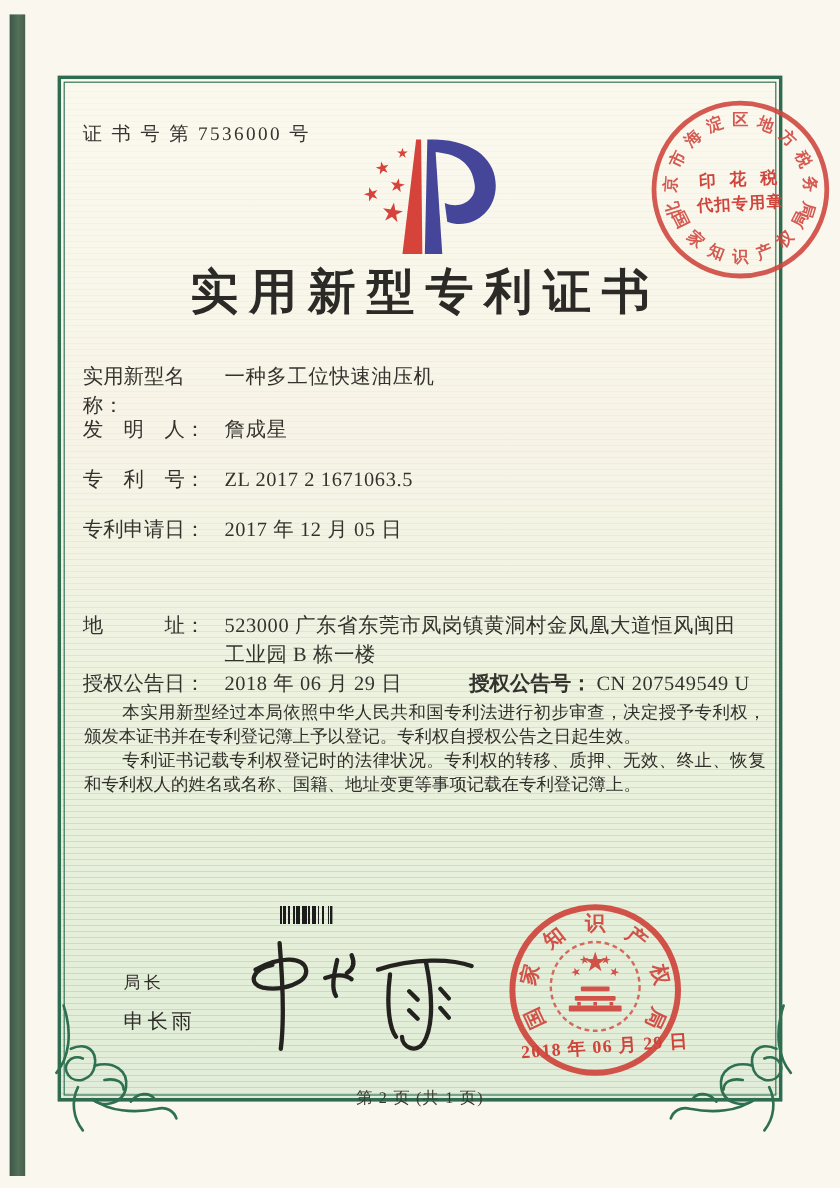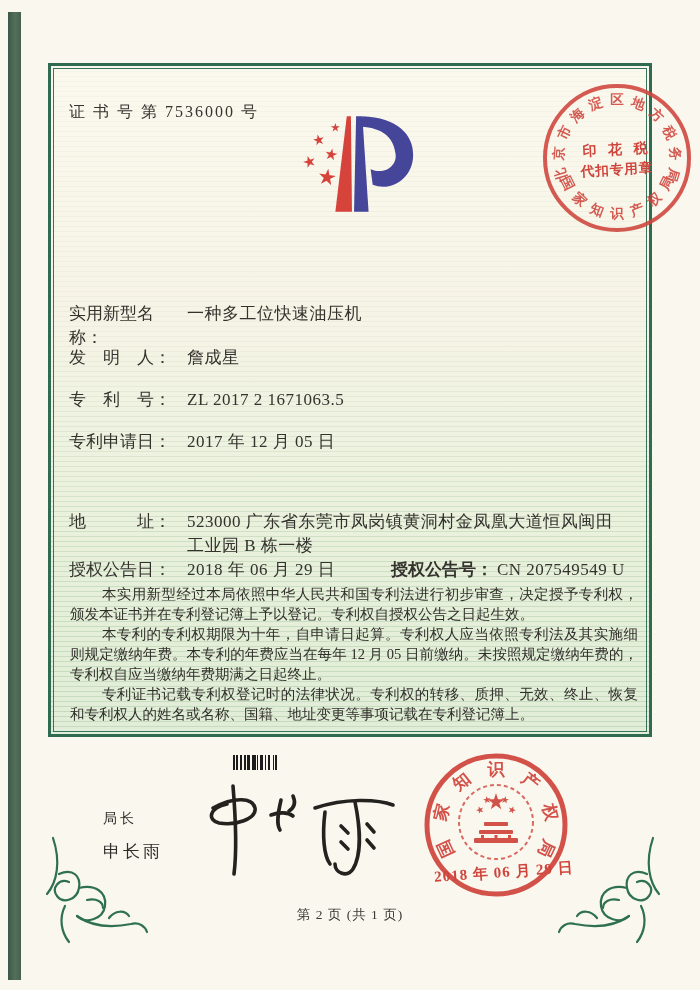--- a/index.html
+++ b/index.html
@@ -5,21 +5,21 @@
   * { margin:0; padding:0; box-sizing:border-box; }
   body { background:#efece2; font-family:"Liberation Serif","DejaVu Serif",serif; }
   .canvas { position:relative; width:700px; height:990px; margin:0 auto;
             background:#faf7ef; overflow:hidden; color:#2f2e2a; }
 
   
   .book-edge { position:absolute; left:8px; top:12px; width:13px; height:968px;
                background:linear-gradient(90deg,#3c5748,#547059 55%,#45604e); }
 
   
-  .frame { position:absolute; left:48px; top:63px; width:604px; height:674px;
+  .frame { position:absolute; left:48px; top:63px; width:604px; height:855px;
            border:3px solid #2f6b50; }
   .frame-inner-line { position:absolute; inset:2px; border:1px solid #35745a; pointer-events:none; }
   .frame-bg { position:absolute; inset:0;
               background:linear-gradient(180deg,#fbf8ee 0%,#f7f4e7 35%,#edf2df 60%,#e5efda 82%,#e1edd8 100%); }
   .frame-waves { position:absolute; inset:0; opacity:.65;
       background:repeating-linear-gradient(180deg, rgba(110,160,105,.38) 0 1px, rgba(255,255,255,0) 1px 5px);
       -webkit-mask-image:linear-gradient(180deg,rgba(0,0,0,.18) 0%,rgba(0,0,0,.28) 40%,rgba(0,0,0,.85) 72%,#000 100%);
       mask-image:linear-gradient(180deg,rgba(0,0,0,.18) 0%,rgba(0,0,0,.28) 40%,rgba(0,0,0,.85) 72%,#000 100%); }
 
   .abs { position:absolute; }
@@ -128,20 +128,21 @@
           <text x="57.57302687591786" y="131.2140843103405" transform="rotate(21 57.57302687591786 131.2140843103405)" class="ring-ch">知</text>
           <text x="77.99999999999999" y="135" transform="rotate(0 77.99999999999999 135)" class="ring-ch">识</text>
           <text x="98.42697312408208" y="131.21408431034052" transform="rotate(-21 98.42697312408208 131.21408431034052)" class="ring-ch">产</text>
           <text x="116.14044456245489" y="120.3592550522115" transform="rotate(-42 116.14044456245489 120.3592550522115)" class="ring-ch">权</text>
           <text x="128.78737187873696" y="103.87745848515418" transform="rotate(-63 128.78737187873696 103.87745848515418)" class="ring-ch">局</text>
         </g>
     </svg>
     <div class="abs tax-center-1">印 花 税</div>
     <div class="abs tax-center-2">代扣专用章</div>
 
+    <div class="abs title">实用新型专利证书</div>
 
     <div class="abs row" style="top:236px">
       <span class="lab">实用新型名称：</span><span class="val">一种多工位快速油压机</span>
     </div>
     <div class="abs row" style="top:280px">
       <span class="lab">发　明　人：</span><span class="val">詹成星</span>
     </div>
     <div class="abs row" style="top:322px">
       <span class="lab">专　利　号：</span><span class="val">ZL 2017 2 1671063.5</span>
     </div>
@@ -153,21 +154,20 @@
     </div>
     <div class="abs row" style="top:492px">
       <span class="lab">授权公告日：</span><span class="val">2018 年 06 月 29 日</span>
       <span class="grant-no-group">
         <span class="lab">授权公告号：</span><span class="val">CN 207549549 U</span>
       </span>
     </div>
 
     <div class="abs paras">
       <p>本实用新型经过本局依照中华人民共和国专利法进行初步审查，决定授予专利权，颁发本证书并在专利登记簿上予以登记。专利权自授权公告之日起生效。</p>
-      <p>本专利的专利权期限为十年，自申请日起算。专利权人应当依照专利法及其实施细则规定缴纳年费。本专利的年费应当在每年 12 月 05 日前缴纳。未按照规定缴纳年费的，专利权自应当缴纳年费期满之日起终止。</p>
       <p>专利证书记载专利权登记时的法律状况。专利权的转移、质押、无效、终止、恢复和专利权人的姓名或名称、国籍、地址变更等事项记载在专利登记簿上。</p>
     </div>
 
     <div class="abs barcode"></div>
 
     <div class="abs signer-title">局长</div>
     <div class="abs signer-name">申长雨</div>
 
     <svg class="abs signature" viewBox="0 0 216 100">
       <path d="M20,30 C42,18 60,20 62,30 C64,41 42,48 26,45 C14,42 16,30 34,26"></path>

